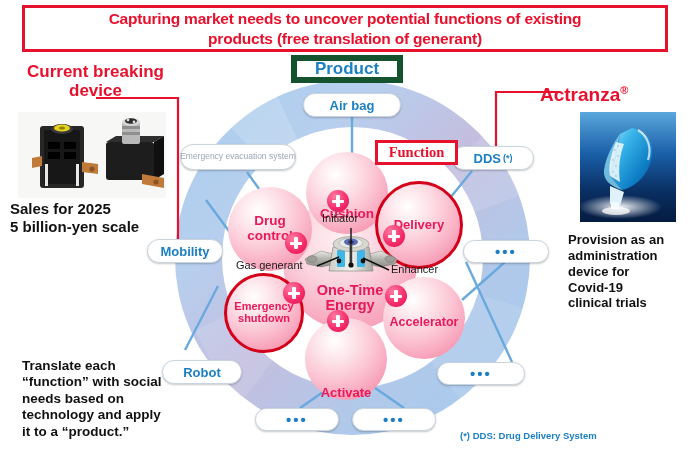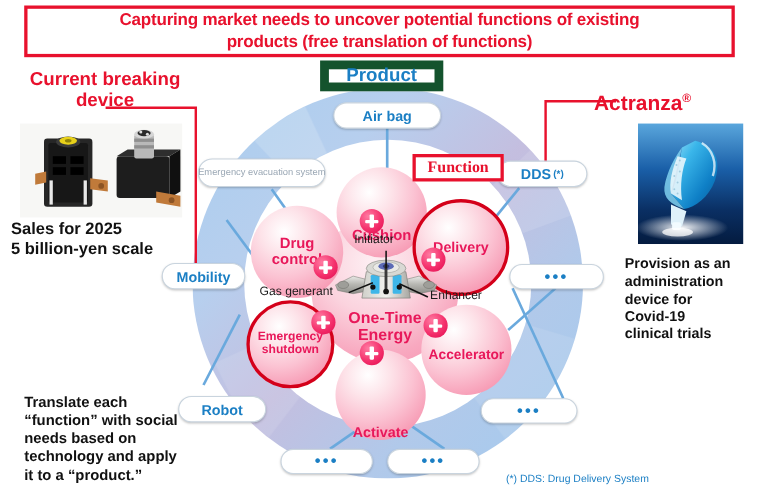--- a/index.html
+++ b/index.html
@@ -103,40 +103,40 @@
     position: absolute; color: #111; font-weight: bold; z-index: 30;
     line-height: 1.22;
   }
 
   
   .boxlabel {
     position: absolute; z-index: 32; display: flex;
     align-items: center; justify-content: center;
     background: #fff; font-weight: bold;
   }
-  .boxlabel.blue { border: 8px solid #14532d; color: #1b7fc4; }
+  .boxlabel.blue { border: 6px solid #14532d; color: #1b7fc4; }
   .boxlabel.red  { border: 3px solid #e8112d; color: #e8112d; font-family: Liberation Serif, serif; }
 
   
   .photo { position: absolute; z-index: 30; overflow: hidden; }
 
   .footnote {
     position: absolute; z-index: 35; color: #1b7fc4;
-    font-weight: normal; font-size: 9.5px;
+    font-weight: bold; font-size: 9.5px;
   }
 </style>
 </head>
 <body>
 
 <div id="stage">
 
   <div class="title-banner">
     <div class="t">
       <span>Capturing market needs to uncover potential functions of existing</span><br>
-      <span>products (free translation of functions)</span>
+      <span>products (free translation of generant)</span>
     </div>
   </div>
 
   <div class="ring-outer"></div>
   <svg class="wedge" viewBox="0 0 355 355">
     <defs>
       <clipPath id="ringclip">
         <path d="M177.5,0 A177.5,177.5 0 1,1 177.4,0 Z M177.5,47 A130.5,130.5 0 1,0 177.6,47 Z" fill-rule="evenodd"></path>
       </clipPath>
     </defs>

